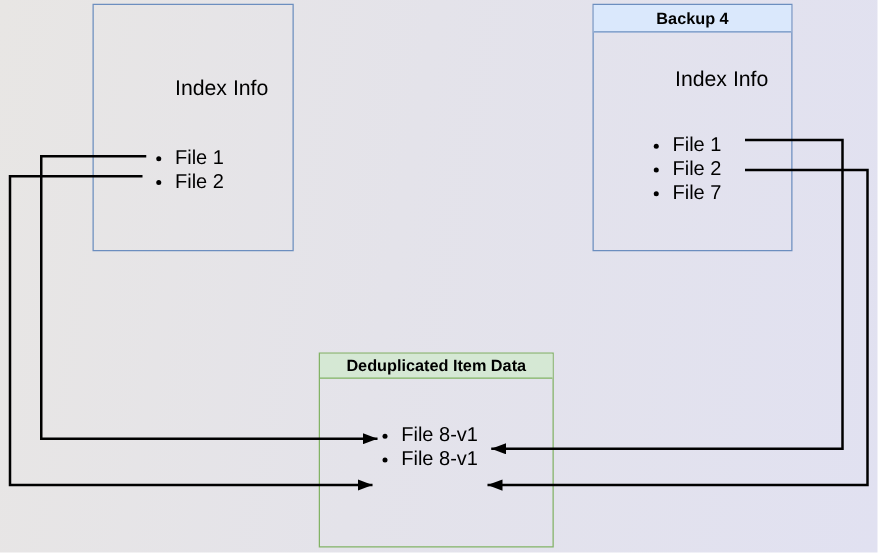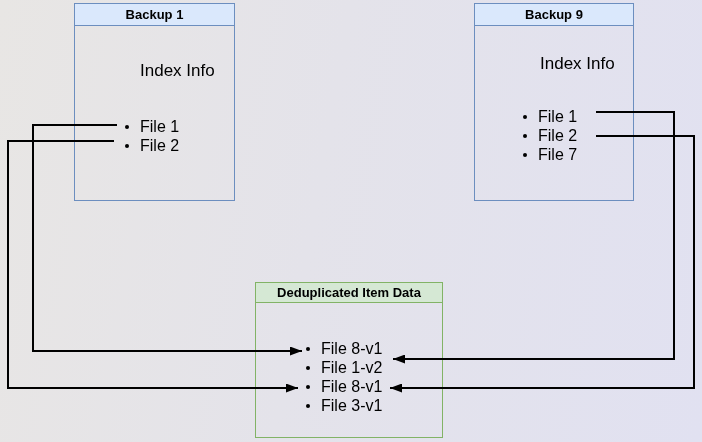--- a/index.html
+++ b/index.html
@@ -80,45 +80,42 @@
     stroke: #000;
     stroke-width: 2;
   }
 </style>
 </head>
 <body>
 
 <div id="canvas">
 
   <div id="b1" class="box blue">
-    <div class="box-header">Backup 1</div>
     <div class="section-label">Index Info</div>
     <ul class="file-list">
       <li><span class="dot"></span><span>File 1</span></li>
       <li><span class="dot"></span><span>File 2</span></li>
     </ul>
   </div>
 
   <div id="b2" class="box blue">
-    <div class="box-header">Backup 9</div>
+    <div class="box-header">Backup 4</div>
     <div class="section-label">Index Info</div>
     <ul class="file-list">
       <li><span class="dot"></span><span>File 1</span></li>
       <li><span class="dot"></span><span>File 2</span></li>
       <li><span class="dot"></span><span>File 7</span></li>
     </ul>
   </div>
 
   <div id="dd" class="box green">
     <div class="box-header">Deduplicated Item Data</div>
     <ul class="file-list">
       <li><span class="dot"></span><span>File 8-v1</span></li>
-      <li><span class="dot"></span><span>File 1-v2</span></li>
       <li><span class="dot"></span><span>File 8-v1</span></li>
-      <li><span class="dot"></span><span>File 3-v1</span></li>
     </ul>
   </div>
 
   <svg id="edges" viewBox="0 0 702 442" xmlns="http://www.w3.org/2000/svg">
     <defs>
       <marker id="arrow" markerUnits="userSpaceOnUse" markerWidth="13" markerHeight="9" refX="12" refY="4.5" orient="auto">
         <path d="M0,0 L12,4.5 L0,9 Z" fill="#000"></path>
       </marker>
     </defs>
     <polyline points="117,125 33,125 33,351 302,351" marker-end="url(#arrow)"></polyline>

